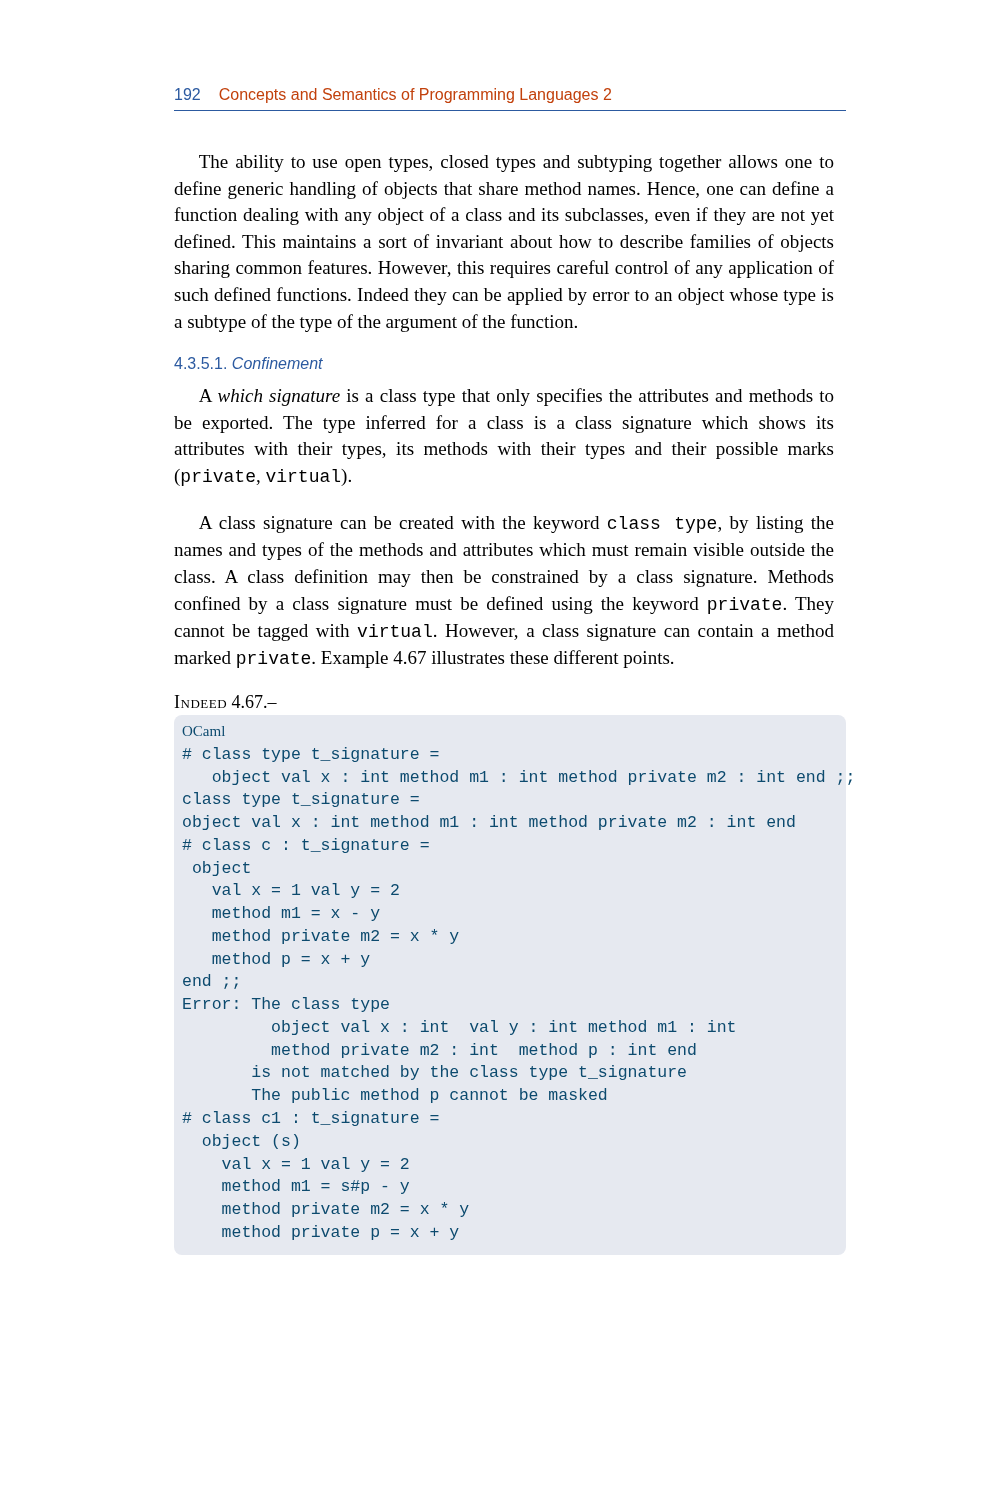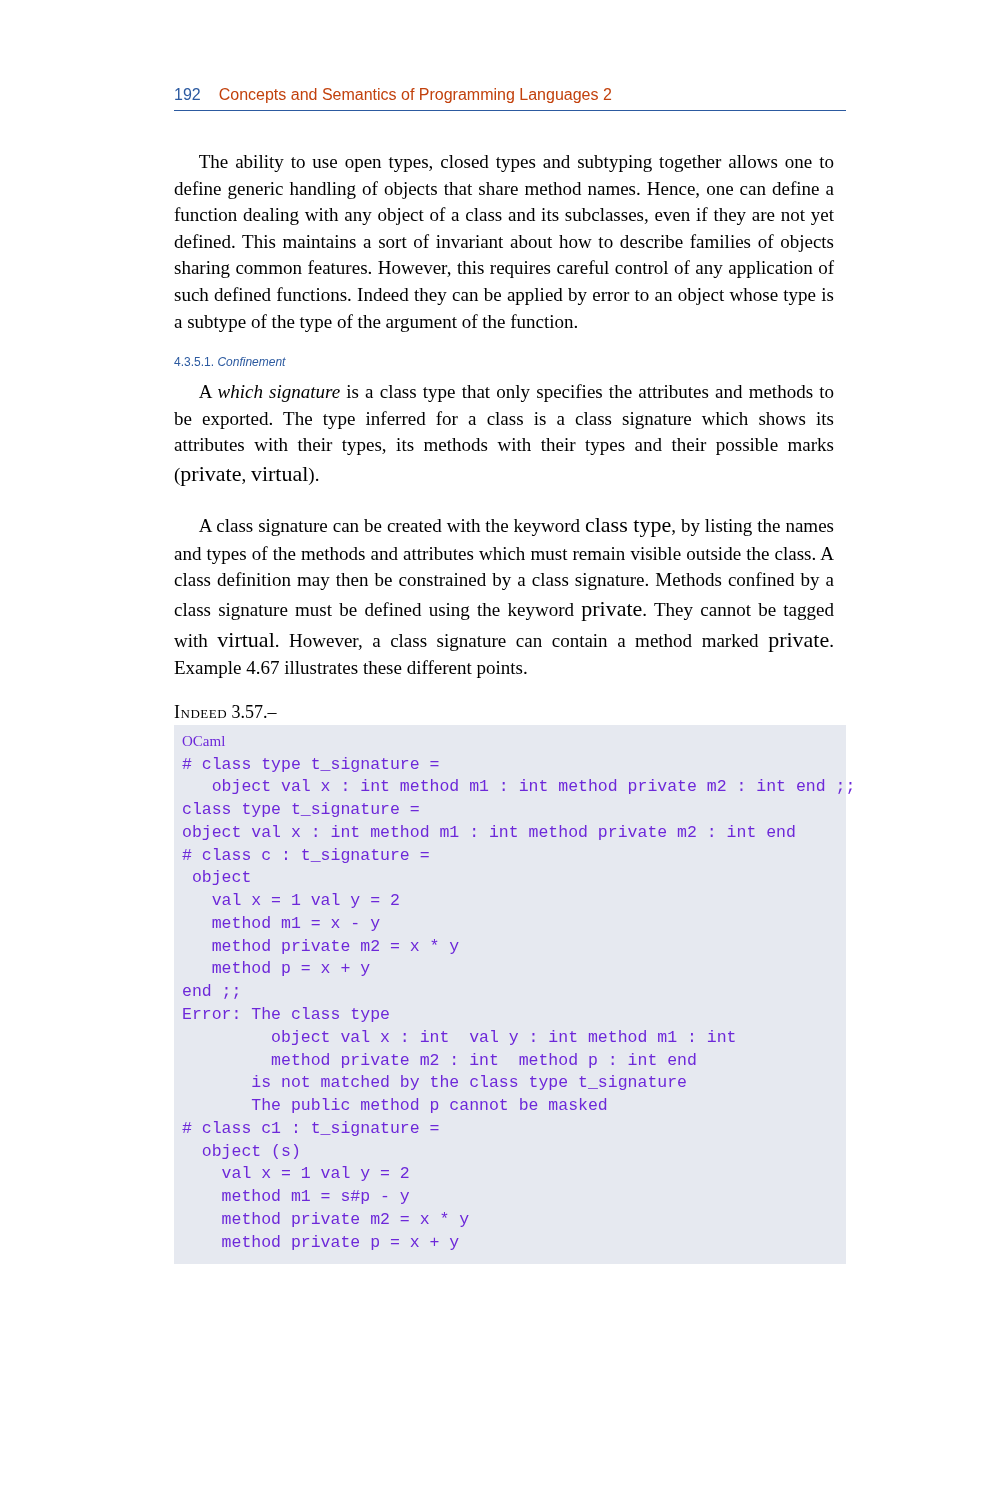--- a/index.html
+++ b/index.html
@@ -36,40 +36,40 @@
     margin-left: 18px;
   }
   .body-para {
     font-size: 19px;
     line-height: 1.4;
     text-align: justify;
     margin: 0 12px 20px 0;
     text-indent: 1.3em;
   }
   .body-para .tt {
-    font-family: Liberation Serif, serif;
-    font-size: 22px;
+    font-family: Liberation Mono, monospace;
+    font-size: 18px;
   }
   .section-h {
     color: #2c5aa0;
     font-family: Arial, Helvetica, sans-serif;
     font-weight: bold;
     font-size: 20px;
     margin: 34px 0 16px 0;
   }
   .section-h .num {
     font-style: normal;
   }
   .section-h .title {
     font-style: italic;
   }
   .subsection-h {
     color: #2c5aa0;
     font-family: Arial, Helvetica, sans-serif;
-    font-size: 12px;
+    font-size: 16px;
     margin: 18px 0 10px 0;
   }
   .subsection-h .num {
     font-style: normal;
   }
   .subsection-h .title {
     font-style: italic;
   }
   .example-label {
     font-size: 18px;
@@ -79,22 +79,23 @@
     font-variant: small-caps;
     letter-spacing: 0.5px;
   }
   .code-block {
     background: #e6e9f0;
     font-family: 'Courier New', monospace;
     font-size: 16.5px;
     line-height: 1.38;
     padding: 6px 8px 10px 8px;
     white-space: pre;
-    color: #6d28d9;
+    color: #0c4a6e;
     margin-top: 2px;
+    border-radius: 8px;
   }
   .code-lang {
     font-family: Georgia, 'Times New Roman', serif;
     font-size: 15px;
     display: block;
     margin-bottom: 2px;
   }
 </style>
 </head>
 <body>
@@ -117,21 +118,21 @@
 
   <p class="body-para">
     <span>A </span><em>which signature</em><span> is a class type that only specifies the attributes and methods to be exported. The type inferred for a class is a class signature which shows its attributes with their types, its methods with their types and their possible marks (</span><span class="tt">private</span><span>, </span><span class="tt">virtual</span><span>).</span>
   </p>
 
   <p class="body-para">
     <span>A class signature can be created with the keyword </span><span class="tt">class type</span><span>, by listing the names and types of the methods and attributes which must remain visible outside the class. A class definition may then be constrained by a class signature. Methods confined by a class signature must be defined using the keyword </span><span class="tt">private</span><span>. They cannot be tagged with </span><span class="tt">virtual</span><span>. However, a class signature can contain a method marked </span><span class="tt">private</span><span>. Example 4.67 illustrates these different points.</span>
   </p>
 
   <div class="example-label">
-    <span class="sc">Indeed</span><span> 3.57.–</span>
+    <span class="sc">Indeed</span><span> 4.67.–</span>
   </div>
 
   <div class="code-block"><span class="code-lang">OCaml</span><span># class type t_signature =
    object val x : int method m1 : int method private m2 : int end ;;
 class type t_signature =
 object val x : int method m1 : int method private m2 : int end
 # class c : t_signature =
  object
    val x = 1 val y = 2
    method m1 = x - y

